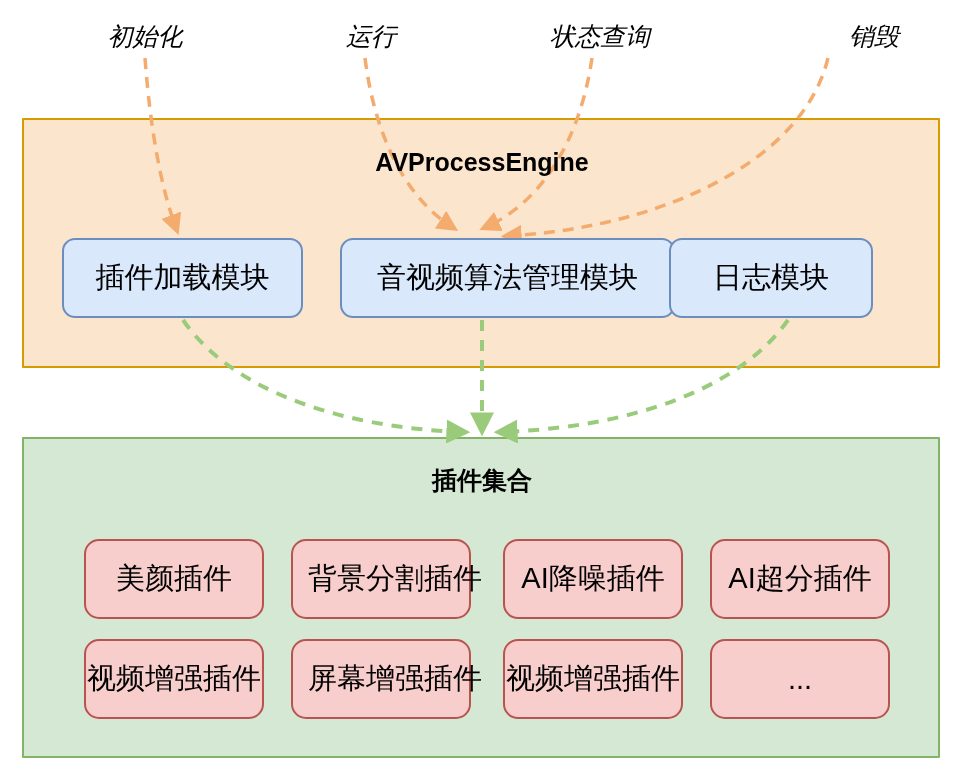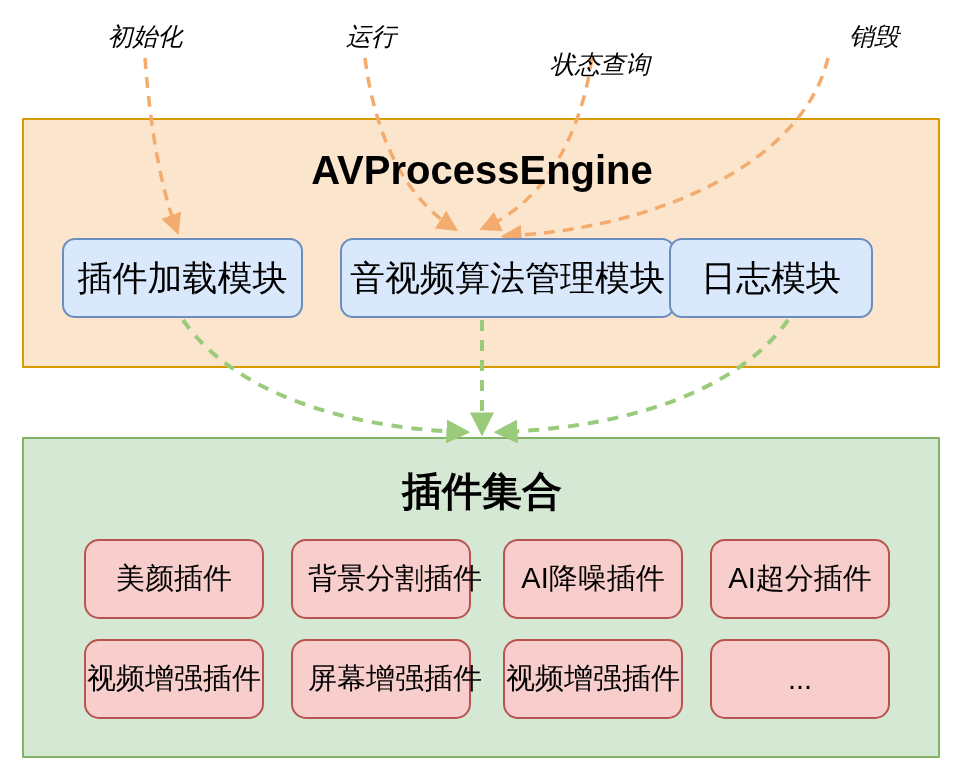--- a/index.html
+++ b/index.html
@@ -13,50 +13,50 @@
   *{margin:0;padding:0;box-sizing:border-box;}
   html,body{background:#ffffff;}
   body{font-family:"Liberation Sans",sans-serif;color:var(--text);}
   .stage{position:relative;width:964px;height:780px;background:#ffffff;overflow:hidden;}
 
   
   .life-label{
     position:absolute;top:20px;transform:translateX(-50%);
     font-size:25px;font-style:italic;font-weight:500;white-space:nowrap;z-index:3;
   }
-  .ll-1{left:145px;} .ll-2{left:371px;} .ll-3{left:600px;margin-top:28px;} .ll-4{left:874px;}
+  .ll-1{left:145px;} .ll-2{left:371px;} .ll-3{left:600px;} .ll-4{left:874px;}
 
   
   .container{position:absolute;border-width:2px;border-style:solid;border-radius:1px;}
   .engine-box{left:22px;top:118px;width:918px;height:250px;
     background:var(--engine_fill);border-color:var(--engine_stroke);}
   .plugins-box{left:22px;top:437px;width:918px;height:321px;
     background:var(--plugins_fill);border-color:var(--plugins_stroke);}
 
   
   svg.arrows{position:absolute;left:0;top:0;width:964px;height:780px;z-index:2;pointer-events:none;}
   .arrow-orange{fill:none;stroke:var(--orange_arrow);stroke-width:3.5;stroke-dasharray:11 8;stroke-linecap:butt;}
   .arrow-green{fill:none;stroke:var(--green_arrow);stroke-width:4;stroke-dasharray:11 9;stroke-linecap:butt;}
   .head-orange{fill:var(--orange_arrow);}
   .head-green{fill:var(--green_arrow);}
 
   
   .box-title{
     position:absolute;left:482px;transform:translateX(-50%);
-    font-size:40px;font-weight:bold;white-space:nowrap;z-index:3;
+    font-size:25px;font-weight:bold;white-space:nowrap;z-index:3;
   }
   .engine-title{top:148px;}
   .plugins-title{top:464px;}
 
   
   .module{
     position:absolute;top:238px;height:80px;z-index:3;
     background:var(--module_fill);border:2px solid var(--module_stroke);border-radius:13px;
     display:flex;align-items:center;justify-content:center;
-    font-size:35px;white-space:nowrap;font-family:Liberation Serif, serif;
+    font-size:29px;white-space:nowrap;font-family:Liberation Serif, serif;
   }
   .m-1{left:62px;width:241px;}
   .m-2{left:340px;width:335px;}
   .m-3{left:669px;width:204px;}
 
   
   .plugin{
     position:absolute;width:180px;height:80px;z-index:3;
     background:var(--plugin_fill);border:2px solid var(--plugin_stroke);border-radius:15px;
     display:flex;align-items:center;justify-content:center;

